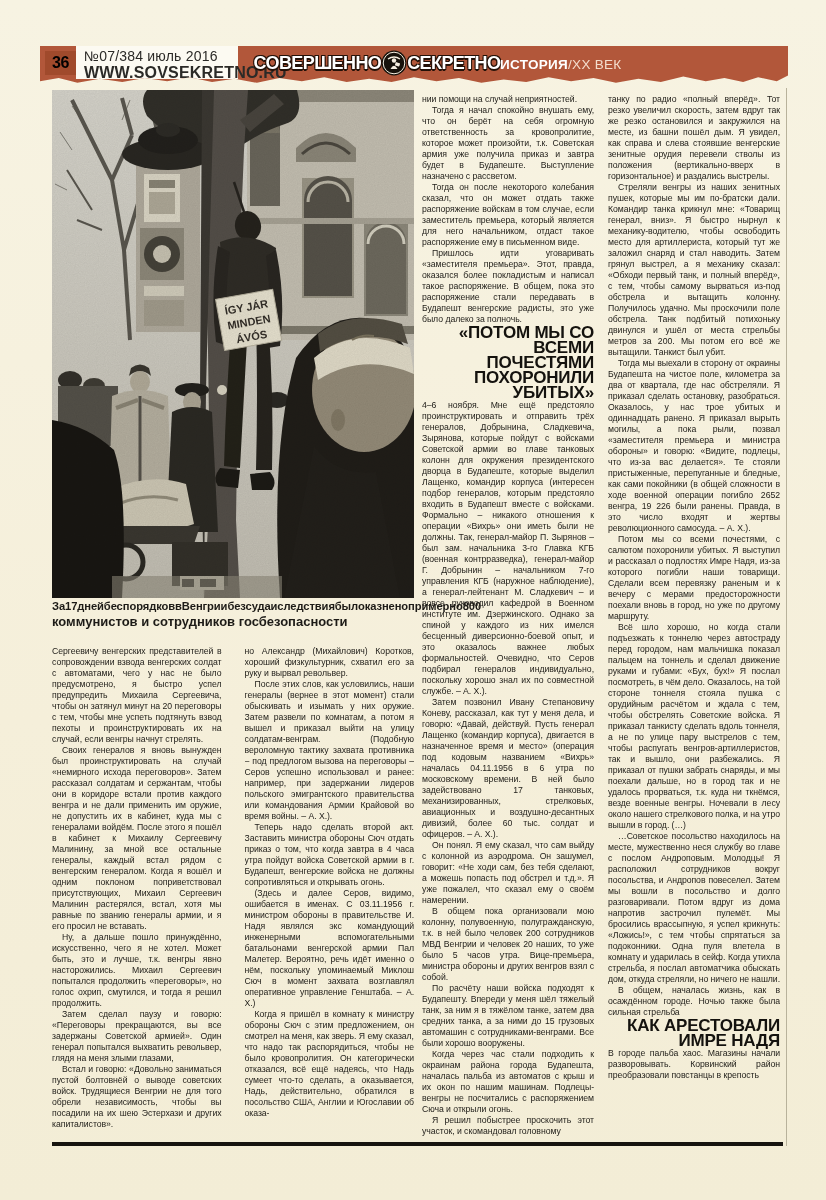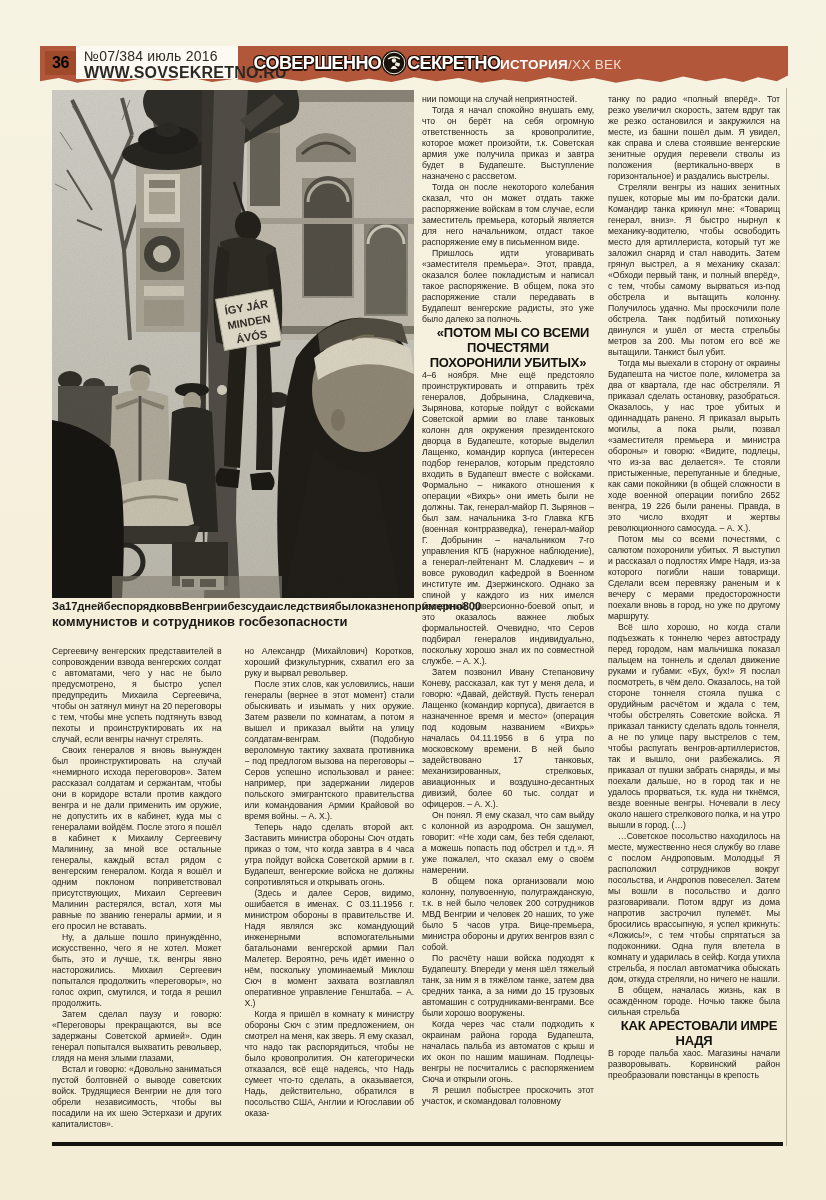--- a/index.html
+++ b/index.html
@@ -51,22 +51,22 @@
   .caption .c2{font-size:13px;font-weight:bold;line-height:15px;}
   
   .txt{font-size:8.7px;line-height:11px;color:#24221d;text-align:justify;letter-spacing:-.05px;}
   .txt p{margin:0;text-indent:10px;}
   .txt p.cont{text-indent:0;}
   .colwrap{position:absolute;left:52px;top:646px;width:362px;height:496px;display:flex;gap:23px;overflow:hidden;}
   .subcol{width:174px;height:100%;overflow:hidden;}
   .colmid{position:absolute;left:422px;top:94px;width:172px;height:1048px;overflow:hidden;}
   .colright{position:absolute;left:608px;top:94px;width:172px;height:1048px;overflow:hidden;}
   .subhead{
-    font-size:13px;line-height:15px;font-weight:800;color:#14120e;
-    letter-spacing:-.2px;margin:9px 0 5px;text-align:center;text-indent:0;
+    font-size:17px;line-height:15px;font-weight:800;color:#14120e;
+    letter-spacing:-.2px;margin:9px 0 5px;text-align:right;text-indent:0;
   }
   
   .botrule{position:absolute;left:52px;top:1142px;width:731px;height:4px;background:#17140f;}
   .scanline{position:absolute;left:786px;top:88px;width:1px;height:1058px;background:#b8b29b;}
 </style>
 </head>
 <body>
 
 <div class="page">
 

